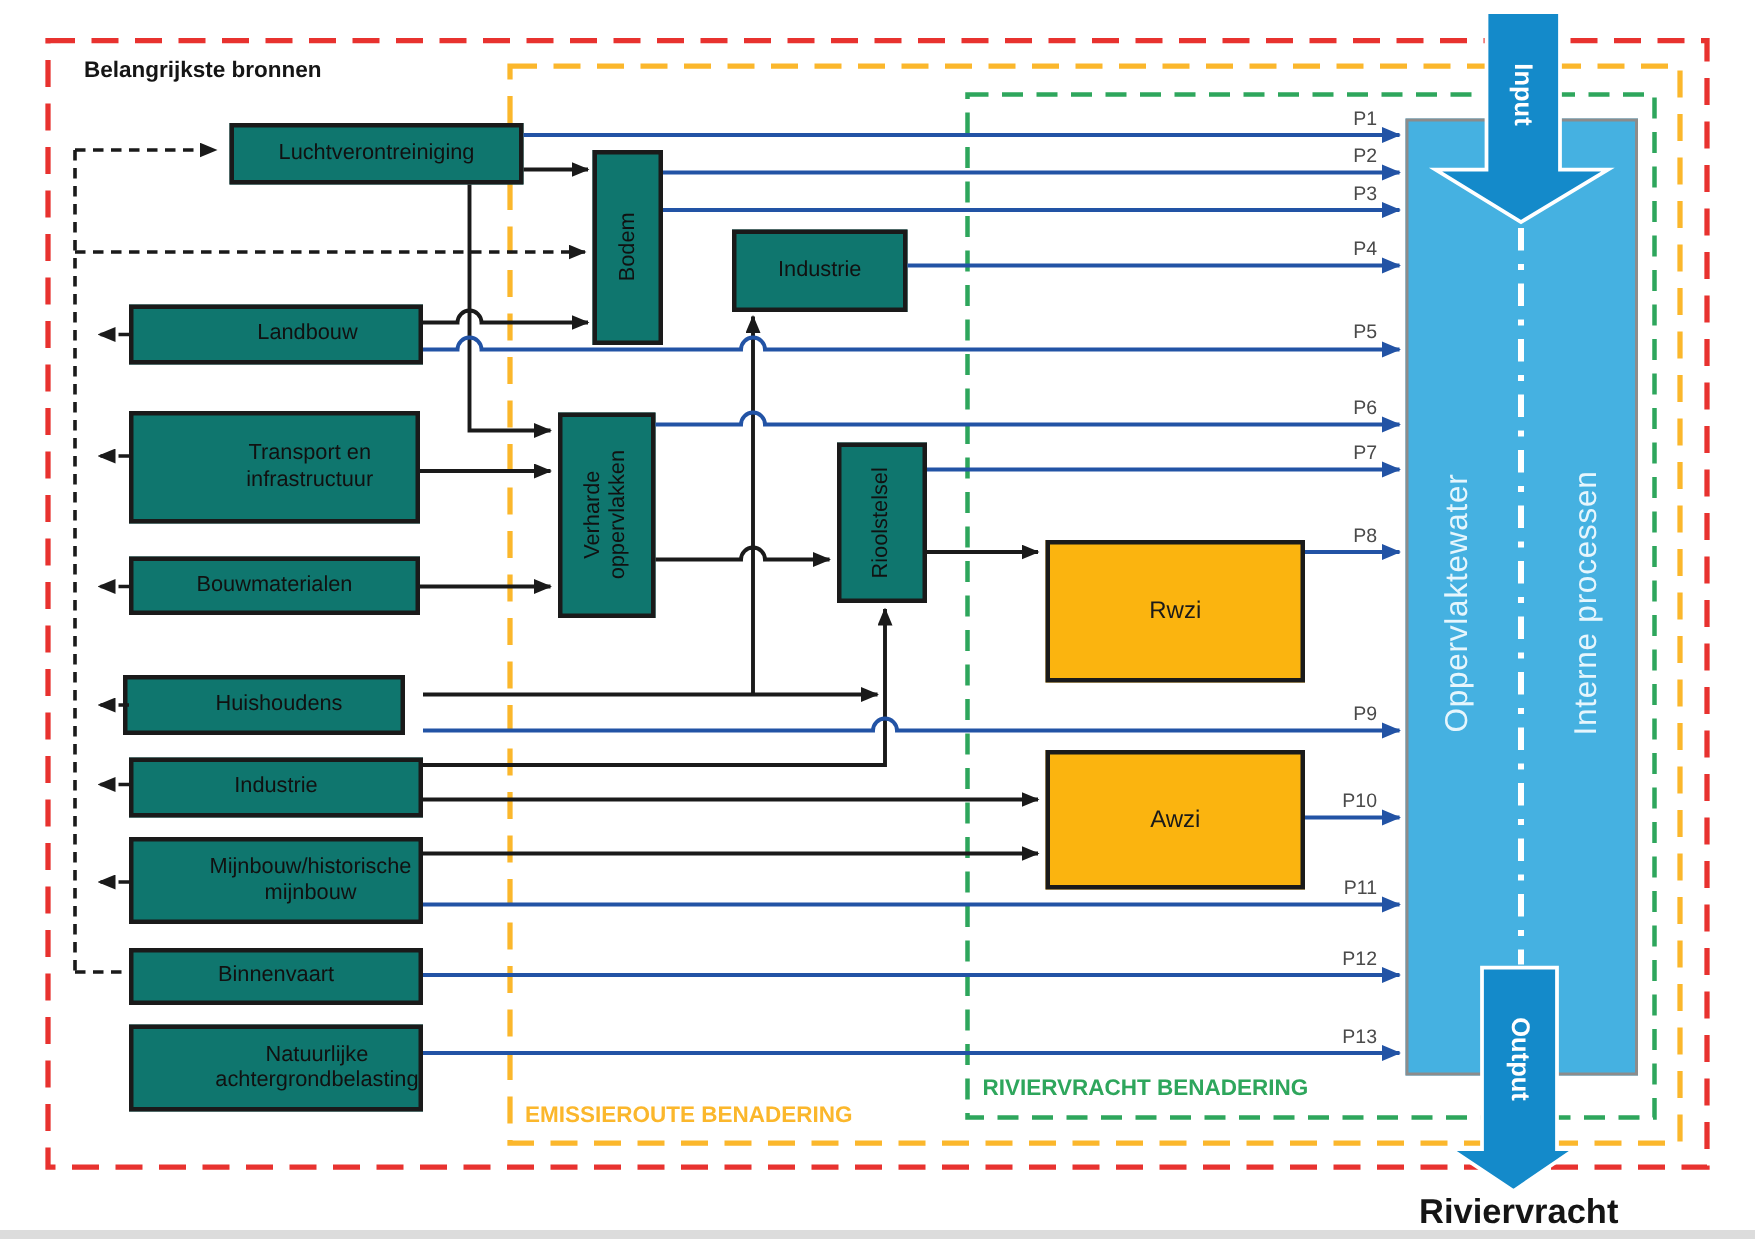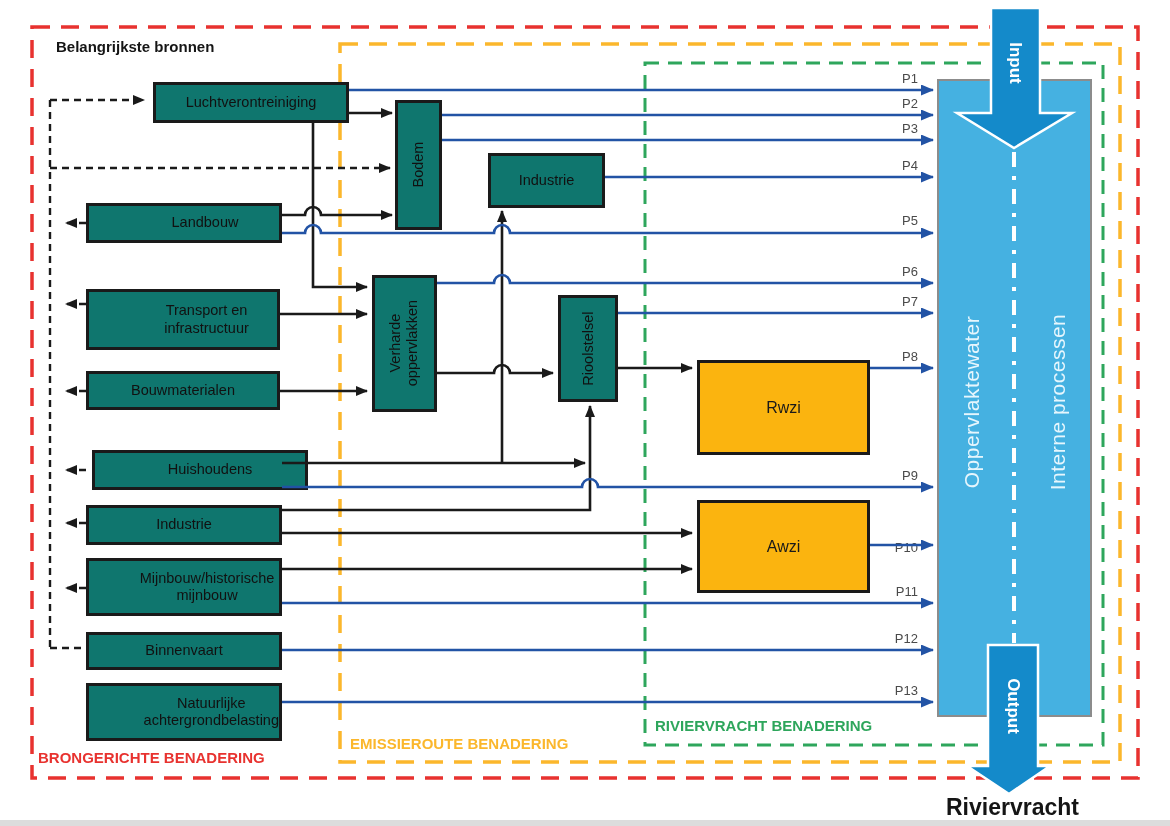--- a/index.html
+++ b/index.html
@@ -39,30 +39,29 @@
 
   <div id="bottom-strip"></div>
 
   <svg id="regions" class="layer" width="1170" height="826">
     <path d="M32 27 H1138 V778 H32 Z" fill="none" stroke="var(--red)" stroke-width="3.5" stroke-dasharray="18 11"></path>
     <path d="M340 44 H1120 V762 H340 Z" fill="none" stroke="var(--yellow)" stroke-width="3.5" stroke-dasharray="18 11"></path>
     <path d="M645 63 H1103 V745 H645 Z" fill="none" stroke="var(--green)" stroke-width="3" stroke-dasharray="14 9"></path>
   </svg>
 
   <div id="diagram-title">Belangrijkste bronnen</div>
-  <div class="rlabel" style="left:38px;top:749px;color:var(--red);">BRONGERICHTE BENADERING</div>
   <div class="rlabel" style="left:350px;top:735px;color:var(--yellow);">EMISSIEROUTE BENADERING</div>
   <div class="rlabel" style="left:655px;top:717px;color:var(--green);">RIVIERVRACHT BENADERING</div>
 
   <div class="wbox" style="left:153px;top:82px;width:196px;height:41px;"><span>Luchtverontreiniging</span></div>
   <div class="wbox" style="left:86px;top:203px;width:196px;height:40px;padding-left:42px;"><span>Landbouw</span></div>
-  <div class="wbox" style="left:86px;top:289px;width:194px;height:61px;padding-left:47px;"><span>Transport en
+  <div class="wbox" style="left:86px;top:274px;width:194px;height:75px;padding-left:47px;"><span>Transport en
 infrastructuur</span></div>
   <div class="wbox" style="left:86px;top:371px;width:194px;height:39px;"><span>Bouwmaterialen</span></div>
-  <div class="wbox" style="left:92px;top:450px;width:216px;height:40px;padding-left:20px;"><span>Huishoudens</span></div>
+  <div class="wbox" style="left:82px;top:450px;width:188px;height:40px;padding-left:20px;"><span>Huishoudens</span></div>
   <div class="wbox" style="left:86px;top:505px;width:196px;height:40px;"><span>Industrie</span></div>
   <div class="wbox" style="left:86px;top:558px;width:196px;height:58px;padding-left:46px;"><span>Mijnbouw/historische
 mijnbouw</span></div>
   <div class="wbox" style="left:86px;top:632px;width:196px;height:38px;"><span>Binnenvaart</span></div>
   <div class="wbox" style="left:86px;top:683px;width:196px;height:58px;justify-content:flex-end;"><span>Natuurlijke
 achtergrondbelasting</span></div>
 
   <div class="wbox" style="left:395px;top:100px;width:47px;height:130px;"><span class="vtext">Bodem</span></div>
   <div class="wbox" style="left:488px;top:153px;width:117px;height:55px;"><span>Industrie</span></div>
   <div class="wbox" style="left:372px;top:275px;width:65px;height:137px;"><span class="vtext">Verharde
@@ -86,21 +85,21 @@
 
   <div class="plabel" style="top:71px;">P1</div>
   <div class="plabel" style="top:96px;text-align:right;">P2</div>
   <div class="plabel" style="top:121px;">P3</div>
   <div class="plabel" style="top:158px;">P4</div>
   <div class="plabel" style="top:213px;">P5</div>
   <div class="plabel" style="top:264px;">P6</div>
   <div class="plabel" style="top:294px;">P7</div>
   <div class="plabel" style="top:349px;">P8</div>
   <div class="plabel" style="top:468px;">P9</div>
-  <div class="plabel" style="top:526px;margin-top:14px;">P10</div>
+  <div class="plabel" style="top:526px;">P10</div>
   <div class="plabel" style="top:584px;">P11</div>
   <div class="plabel" style="top:631px;">P12</div>
   <div class="plabel" style="top:683px;">P13</div>
 
   <svg id="wires" class="layer" width="1170" height="826">
     <defs>
       <marker id="mk-black" markerUnits="userSpaceOnUse" markerWidth="12" markerHeight="10" refX="11" refY="5" orient="auto">
           <path d="M0 0L12 5L0 10Z" fill="#1a1a1a"></path>
         </marker>
       <marker id="mk-blue" markerUnits="userSpaceOnUse" markerWidth="13" markerHeight="11" refX="12" refY="5.5" orient="auto">

